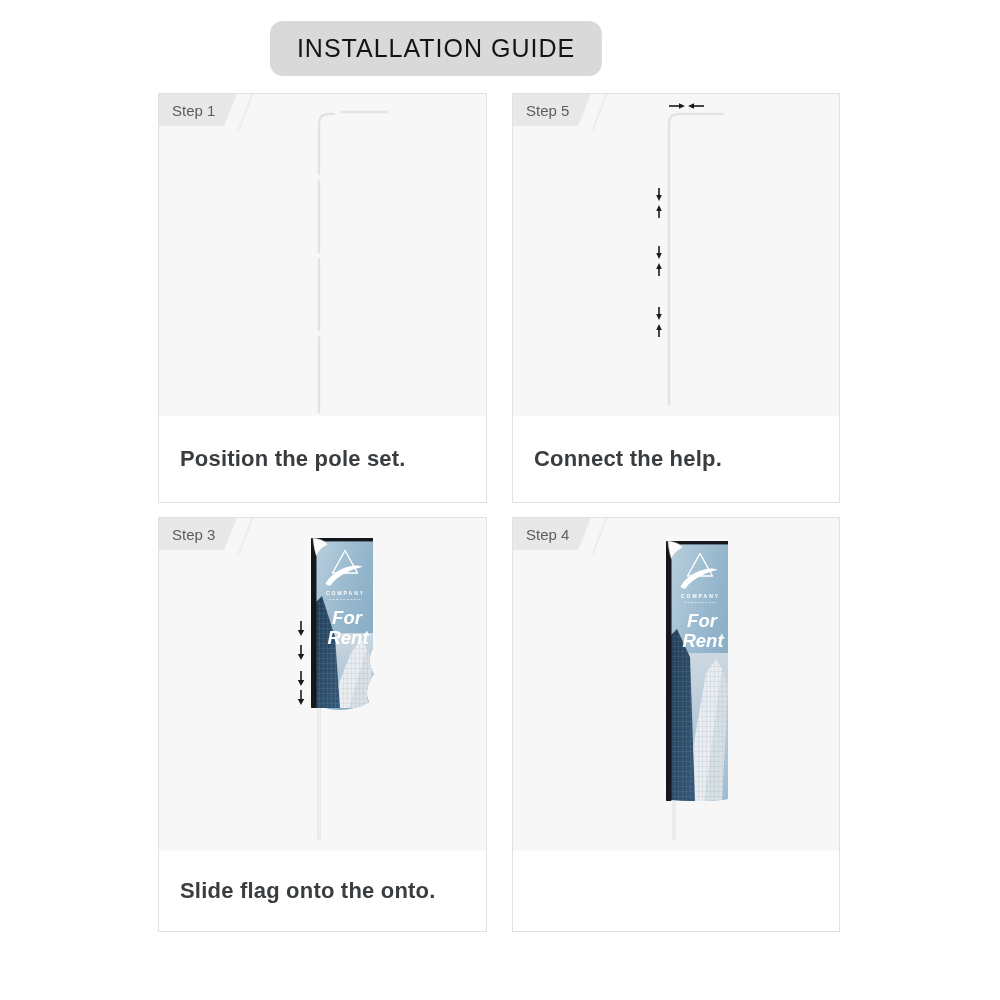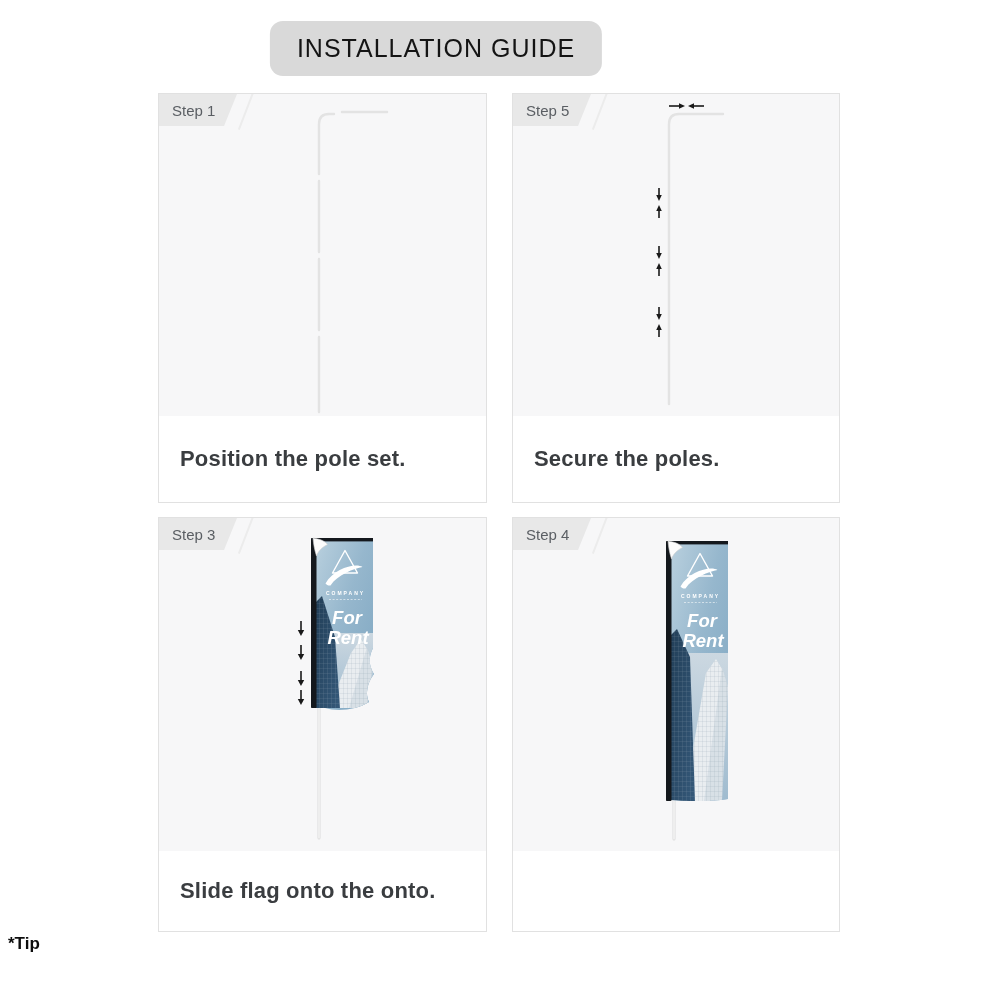--- a/index.html
+++ b/index.html
@@ -97,21 +97,21 @@
         <g>
           <line class="arr" x1="146" y1="213" x2="146" y2="221"></line>
             <polygon class="arrh" points="143.2,220 148.8,220 146,226"></polygon>
           <line class="arr" x1="146" y1="243" x2="146" y2="235"></line>
             <polygon class="arrh" points="143.2,236 148.8,236 146,230"></polygon>
         </g>
       </svg>
       <div class="step-label">Step 5</div>
       <div class="label-slash"></div>
     </div>
-    <div class="caption">Secure the poles.</div>
+    <div class="caption">Connect the help.</div>
   </div>
 
   <div class="panel row2" id="panel-3">
     <div class="img">
       <svg width="329" height="333" viewBox="0 0 329 333">
         <path class="pole-b" d="M160 188 L160 320"></path>
         <path class="pole-w" d="M160 188 L160 320"></path>
 
         <g>
           <line class="arr" x1="142" y1="103" x2="142" y2="113"></line>
@@ -229,16 +229,15 @@
             <text x="36" y="86" text-anchor="middle" font-size="18.5" font-style="italic" font-weight="bold" fill="#ffffff">For</text>
             <text x="37" y="106" text-anchor="middle" font-size="18.5" font-style="italic" font-weight="bold" fill="#ffffff">Rent</text>
           </g>
       </svg>
       <div class="step-label">Step 4</div>
       <div class="label-slash"></div>
     </div>
   </div>
 
   <div class="tip">
-    <div class="tip-heading">*Tip</div>
   </div>
 
 </div>
 
 </body></html>

